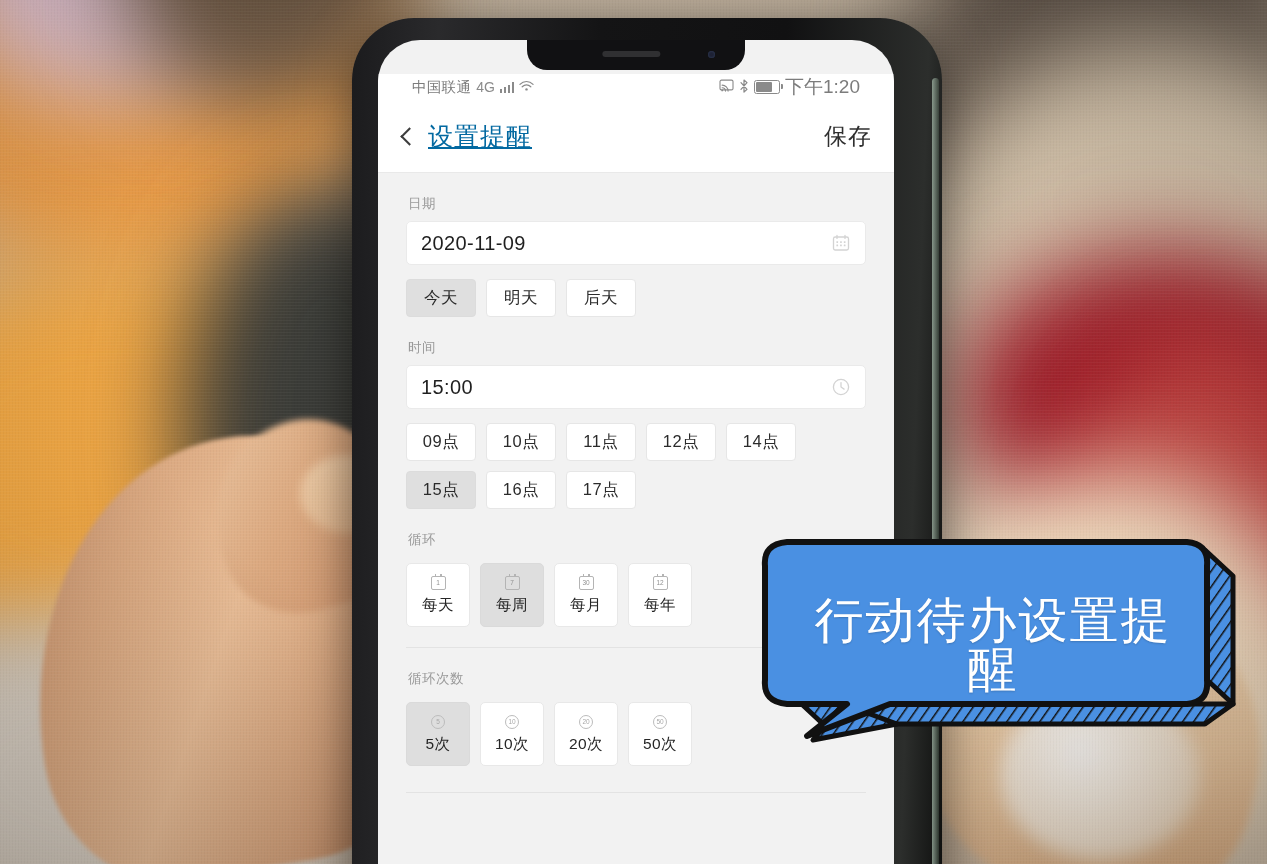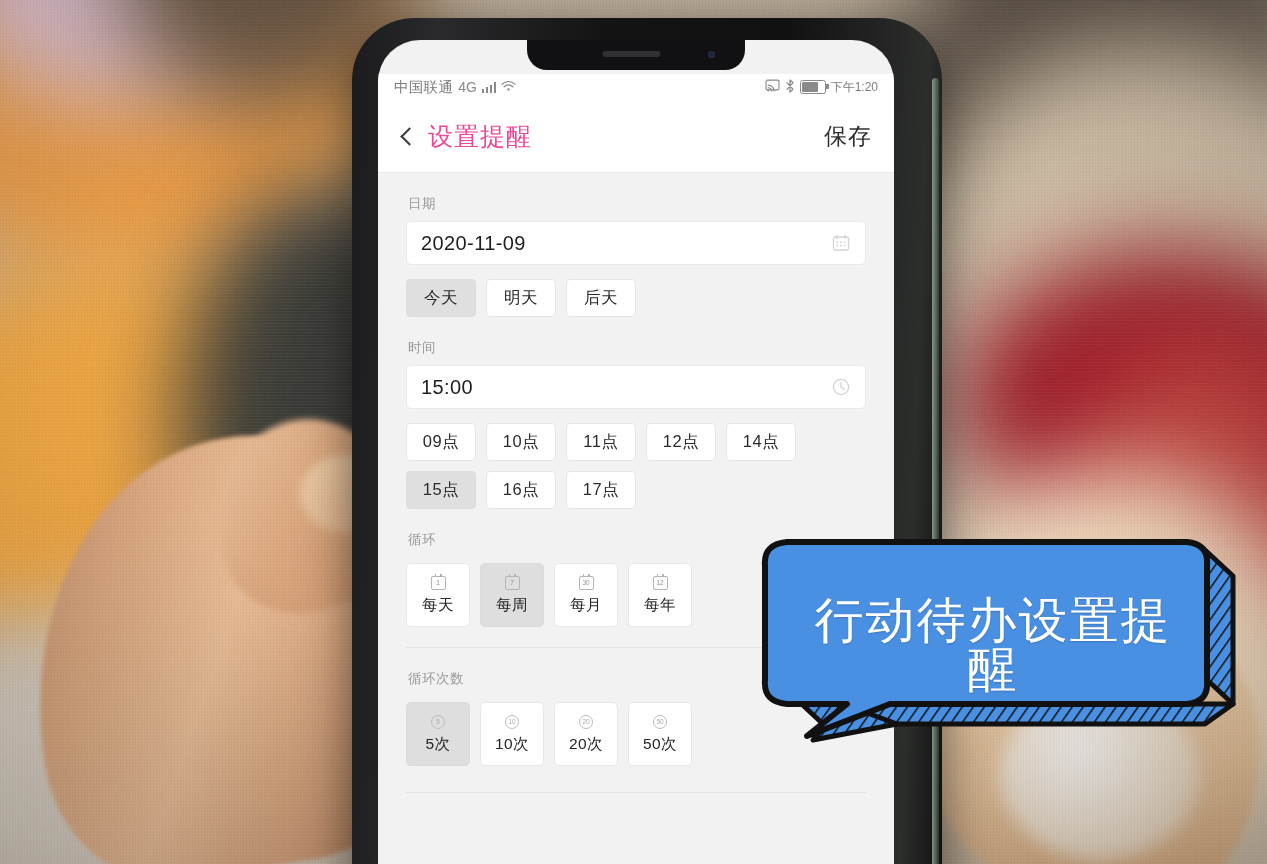--- a/index.html
+++ b/index.html
@@ -138,21 +138,21 @@
   }
 
   
   .statusbar {
     position: absolute;
     top: 34px; left: 0; right: 0;
     height: 26px;
     display: flex;
     align-items: center;
     justify-content: space-between;
-    padding: 0 16px;
+    padding: 0 34px;
     color: #8a8a8a;
     font-size: 14.5px;
     background: #fff;
     z-index: 9;
   }
   .sb-left, .sb-right { display: flex; align-items: center; gap: 5px; }
   .carrier { font-size: 14.5px; color: #7c7c7c; letter-spacing: .3px; }
   .net-sup { font-size: 14px; vertical-align: super; color: #8a8a8a; }
   .bars { display: inline-flex; align-items: flex-end; gap: 1.5px; height: 12px; }
   .bars i { display: block; width: 2.5px; background: #8a8a8a; }
@@ -171,21 +171,21 @@
     content: "";
     position: absolute; right: -4px; top: 3px;
     width: 2.2px; height: 5px;
     background: #8a8a8a; border-radius: 0 1px 1px 0;
   }
   .battery span {
     position: absolute; left: 1.4px; top: 1.4px; bottom: 1.4px;
     width: 66%;
     background: #8a8a8a; border-radius: 1px;
   }
-  .clock-text { color: #7c7c7c; font-size: 12px; }
+  .clock-text { color: #7c7c7c; font-size: 19px; }
 
   
   .navbar {
     position: absolute;
     top: 60px; left: 0; right: 0;
     height: 72px;
     background: #fff;
     display: flex;
     align-items: center;
     justify-content: space-between;
@@ -195,21 +195,21 @@
   }
   .nav-left { display: flex; align-items: center; gap: 12px; }
   .chev-back {
     width: 11px; height: 11px;
     border-left: 2px solid #3c3c3c;
     border-bottom: 2px solid #3c3c3c;
     transform: rotate(45deg);
     display: inline-block;
     margin-left: 3px;
   }
-  .nav-title { font-size: 25px; color: #ec4899; letter-spacing: 1px; }
+  .nav-title { font-size: 25px; color: #0369a1; letter-spacing: 1px; text-decoration: underline; }
   .nav-action { font-size: 23px; color: #2f2f2f; letter-spacing: 1px; }
 
   
   .content {
     position: absolute;
     top: 133px; left: 0; right: 0; bottom: 0;
     background: #f2f2f2;
     overflow: hidden;
   }
   .section { padding: 0 28px; }

